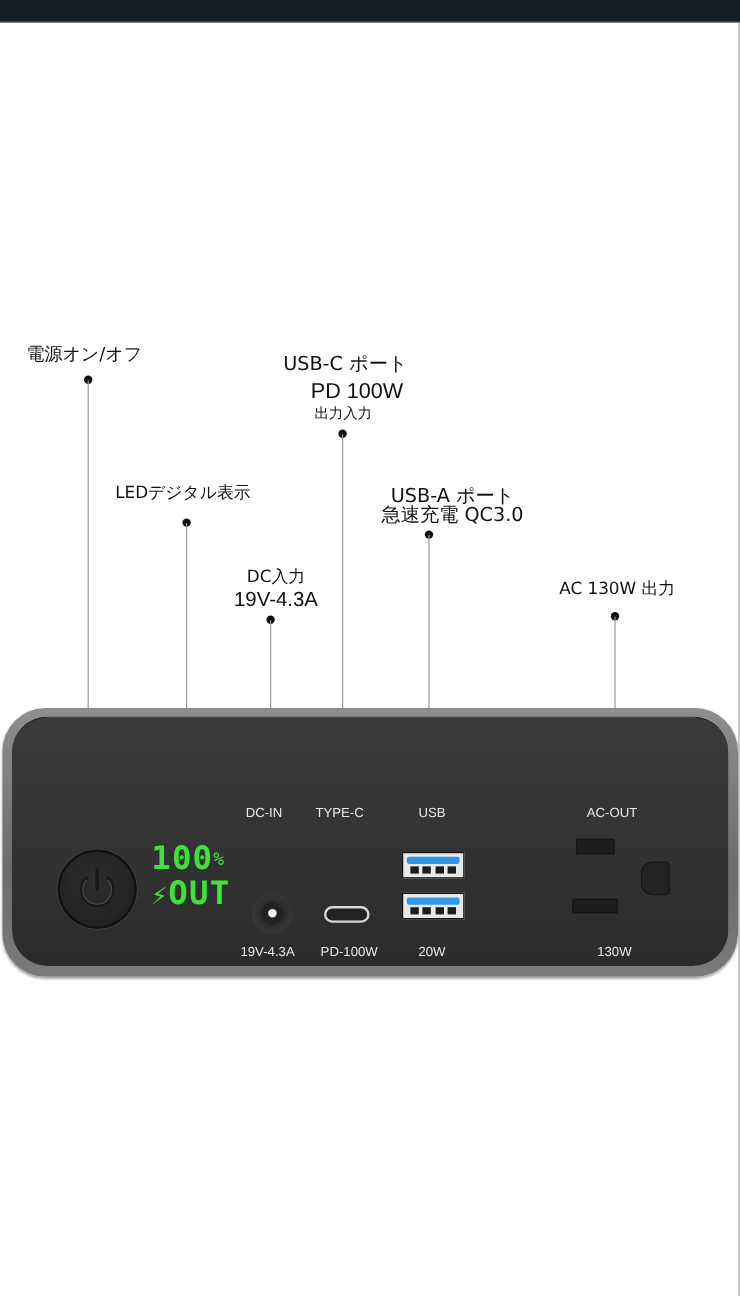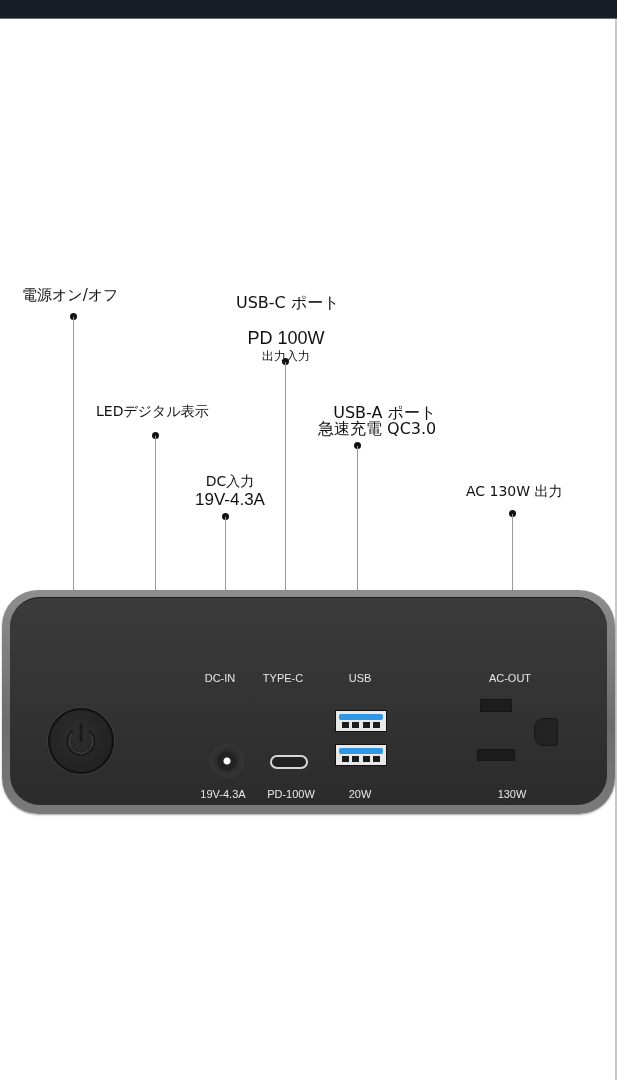--- a/index.html
+++ b/index.html
@@ -76,33 +76,33 @@
 <div class="canvas"></div>
 
 <div class="callout" style="left:22px; top:287px;">
   <div class="t1" style="font-size:15px;">電源オン/オフ</div>
 </div>
 <div class="dot" style="left:70px; top:313px;"></div>
 <div class="leader" style="left:73px; top:317px; height:274px;"></div>
 
 <div class="callout" style="left:236px; top:295px; width:100px;">
   <div class="t2">USB-C ポート</div>
-  <div class="big" style="margin-top:17px;">PD 100W</div>
+  <div class="big" style="margin-top:5px;text-align:right;">PD 100W</div>
   <div class="t2" style="font-size:12px;">出力入力</div>
 </div>
 <div class="dot" style="left:282px; top:358px;"></div>
 <div class="leader" style="left:285px; top:362px; height:229px;"></div>
 
 <div class="callout" style="left:96px; top:403px;">
   <div class="t1">LEDデジタル表示</div>
 </div>
 <div class="dot" style="left:152px; top:432px;"></div>
 <div class="leader" style="left:155px; top:436px; height:155px;"></div>
 
-<div class="callout" style="left:318px; top:405px; text-align:right;">
+<div class="callout" style="left:318px; top:405px; text-align:center;">
   <div class="t2">USB-A ポート</div>
   <div class="t2">急速充電 QC3.0</div>
 </div>
 <div class="dot" style="left:354px; top:442px;"></div>
 <div class="leader" style="left:357px; top:446px; height:145px;"></div>
 
 <div class="callout" style="left:186px; top:473px; width:88px;">
   <div class="t1">DC入力</div>
   <div class="big" style="font-size:17px;">19V-4.3A</div>
 </div>
@@ -119,20 +119,28 @@
   <div class="face">
 
     <div class="power-btn">
       <svg width="62" height="62" viewBox="0 0 62 62" style="position:absolute;left:0;top:0;">
         <path d="M22 22 A13 13 0 1 0 40 22" fill="none" stroke="#1a1a1a" stroke-width="3" stroke-linecap="round"></path>
         <line x1="31" y1="15" x2="31" y2="31" stroke="#1a1a1a" stroke-width="3" stroke-linecap="round"></line>
         <path d="M22.5 23 A12 12 0 1 0 39.5 23" fill="none" stroke="#4a4a4a" stroke-width="1"></path>
       </svg>
     </div>
 
+    <div class="lcd">
+      <div class="row1">
+        <span>100</span><small>%</small>
+      </div>
+      <div class="row2">
+        <span style="font-size:22px;">⚡</span><span>OUT</span>
+      </div>
+    </div>
 
     <div class="lbl" style="left:190px; top:74px; width:40px;">DC-IN</div>
     <div class="dc-jack"></div>
     <div class="lbl" style="left:183px; top:190px; width:60px;">19V-4.3A</div>
 
     <div class="lbl" style="left:248px; top:74px; width:50px;">TYPE-C</div>
     <div class="usbc"></div>
     <div class="lbl" style="left:251px; top:190px; width:60px;">PD-100W</div>
 
     <div class="lbl" style="left:330px; top:74px; width:40px;">USB</div>

